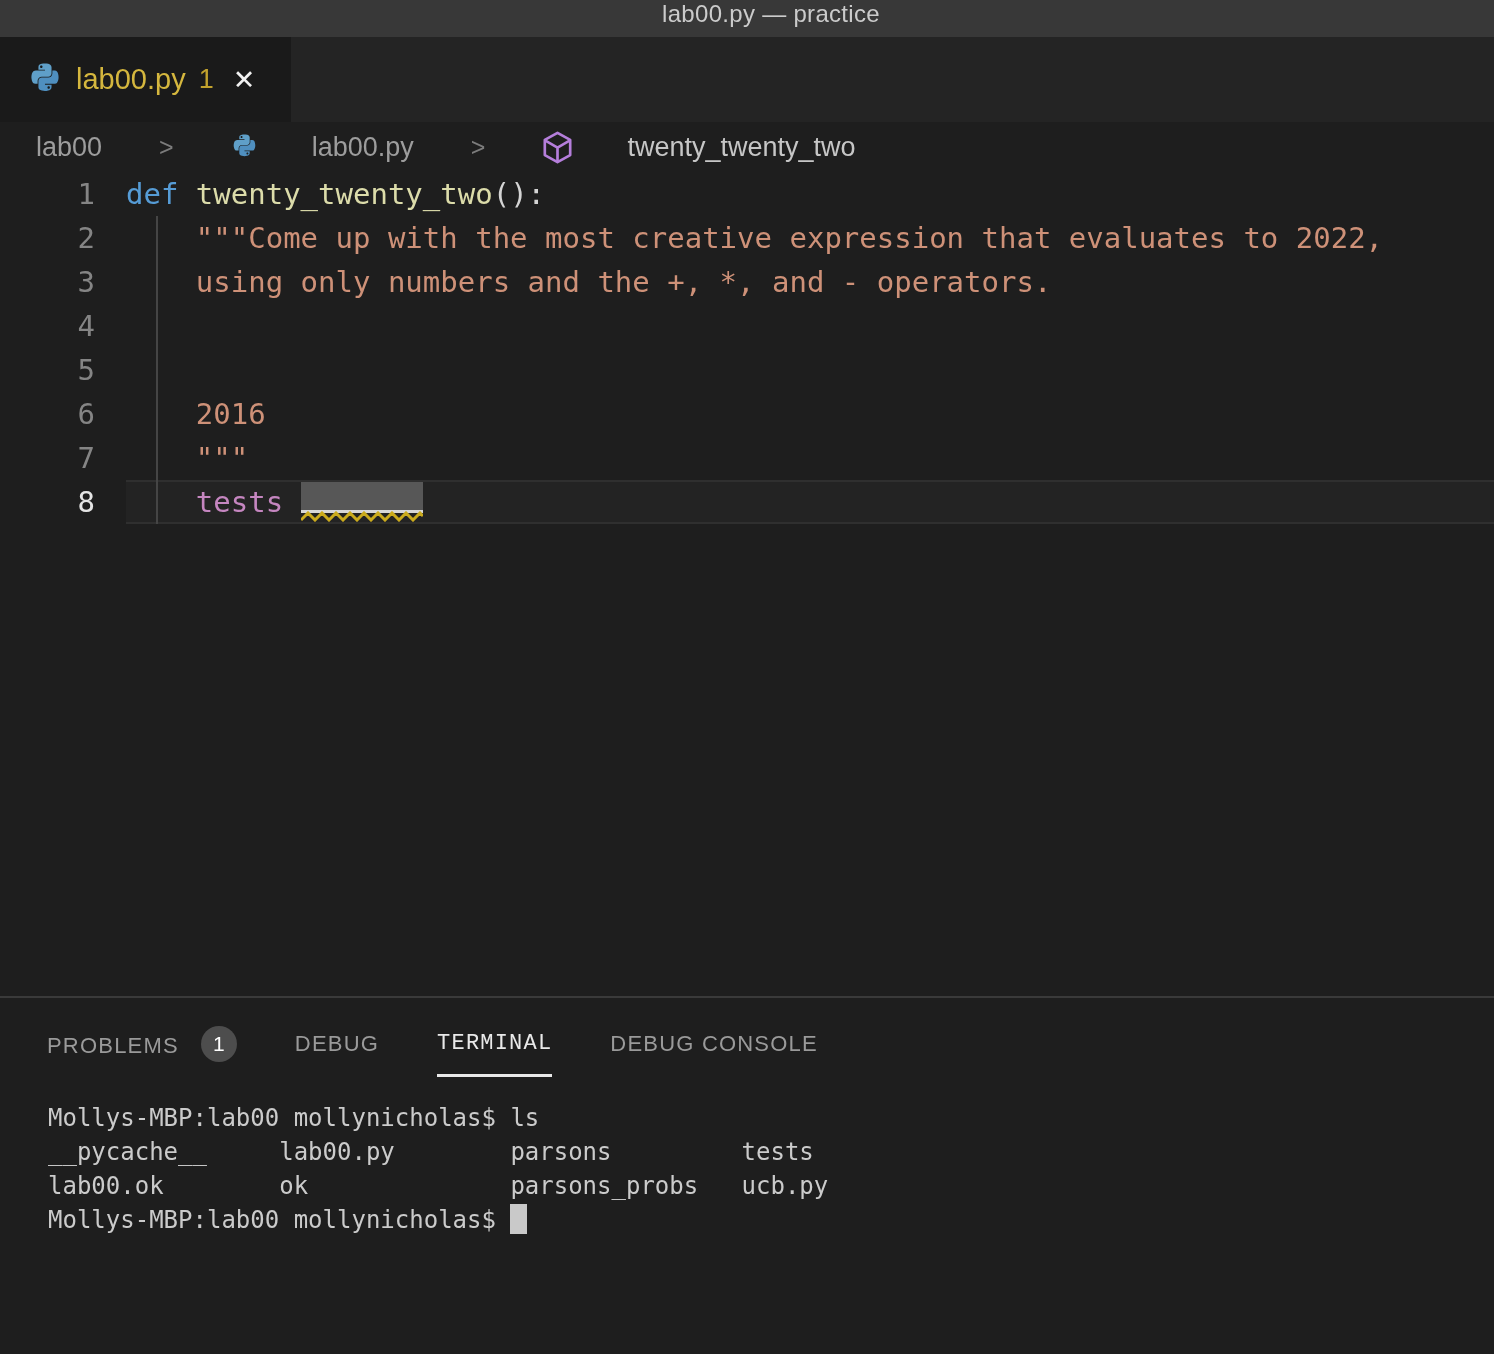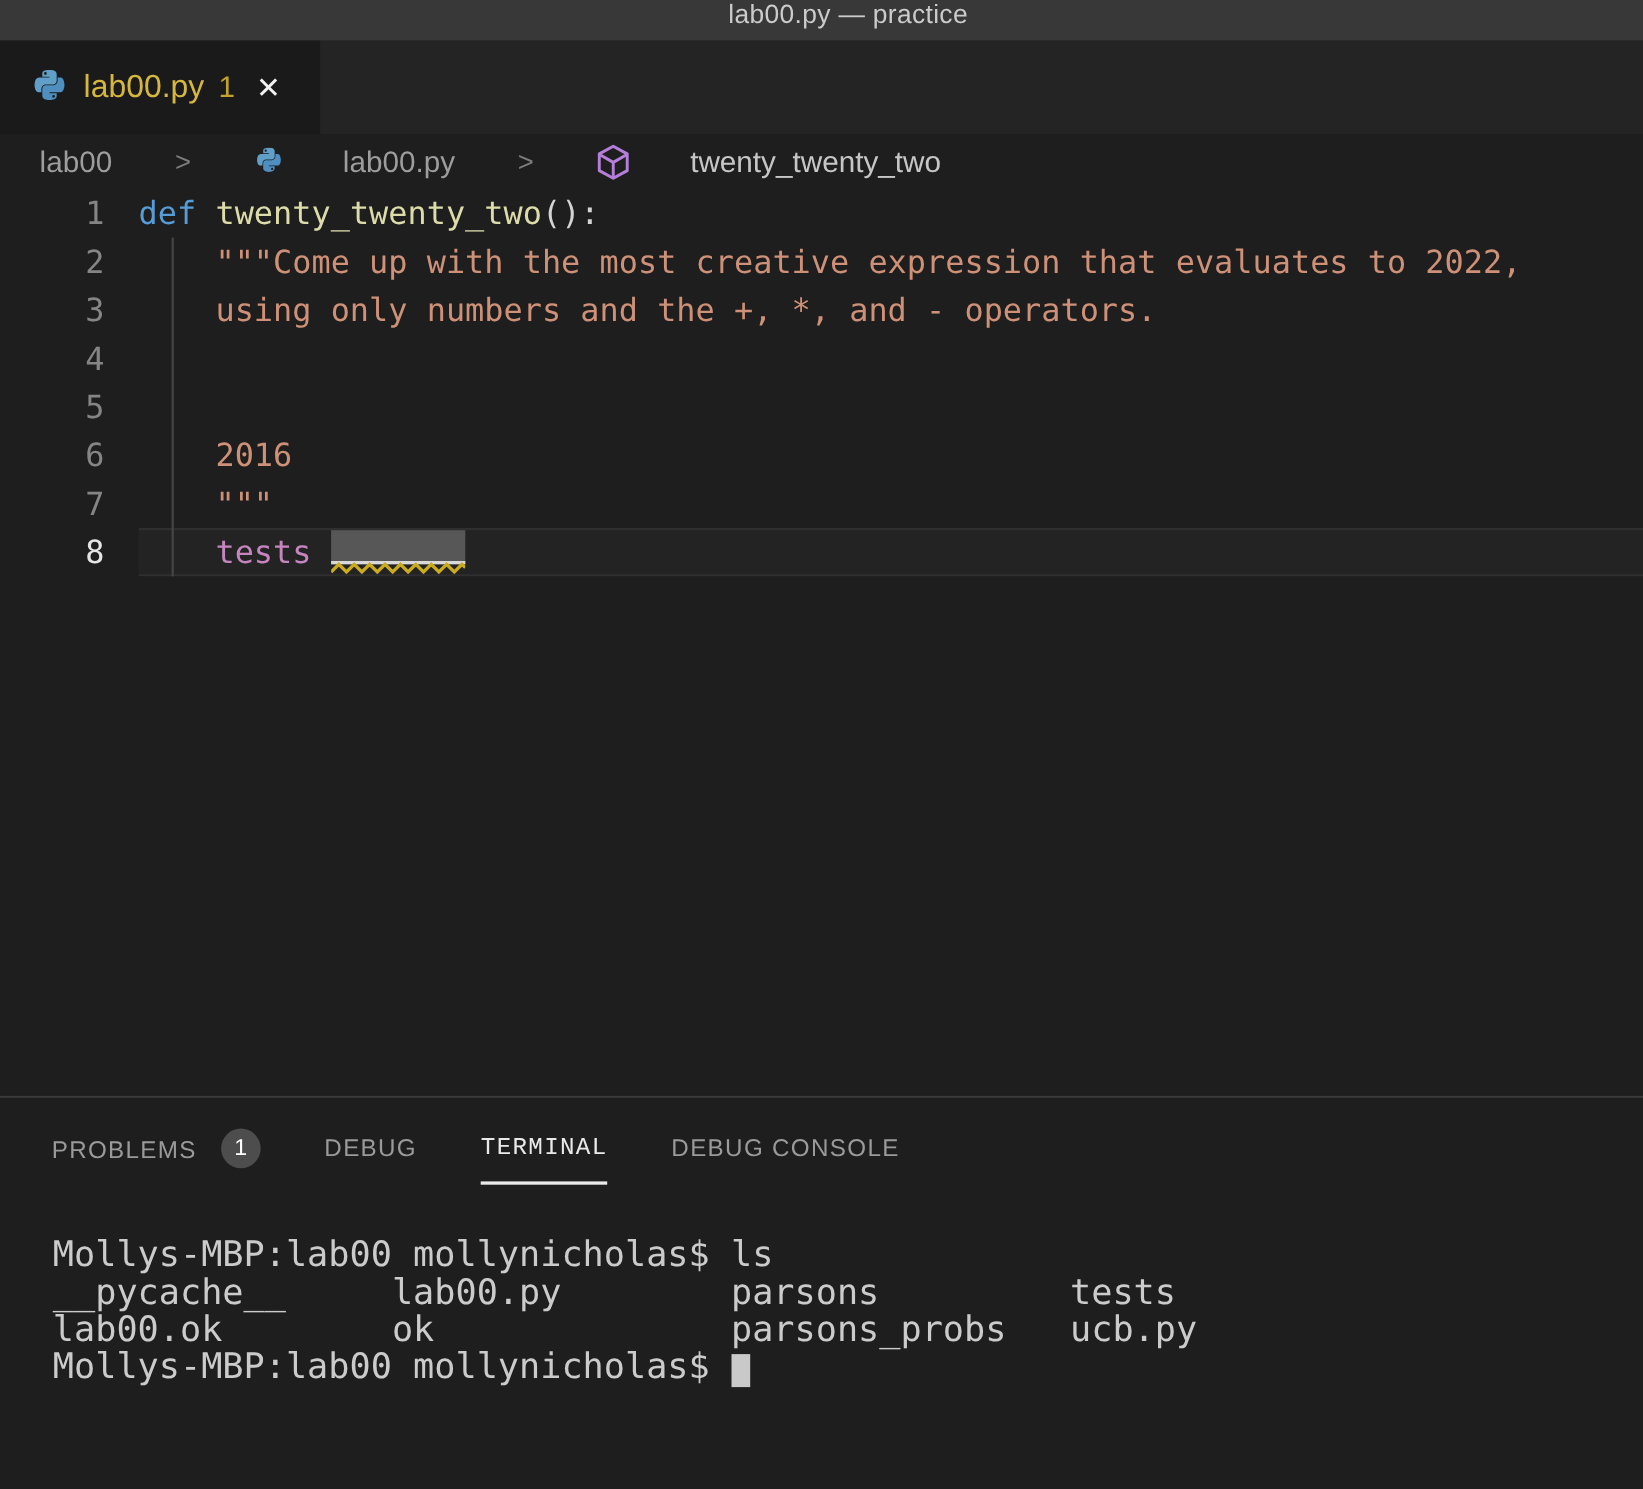--- a/index.html
+++ b/index.html
@@ -69,22 +69,22 @@
     border-bottom:3px solid transparent;
   }
   .panel-tab.active { color:#e9e9e9; border-bottom-color:#e9e9e9;font-family:Liberation Mono, monospace; }
   .panel-tab .pbadge {
     width:36px; height:36px; border-radius:50%; background:#4d4d4d; color:#ffffff;
     font-size:21px; letter-spacing:0; display:flex; align-items:center; justify-content:center;
     margin-left:22px; margin-top:-4px;
   }
 
   .terminal {
-    margin:42px 0 0 48px; font-family:"DejaVu Sans Mono", monospace;
-    font-size:32px; line-height:34px; color:#cbcbcb; white-space:pre;
+    margin:20px 0 0 48px; font-family:"DejaVu Sans Mono", monospace;
+    font-size:24px; line-height:34px; color:#cbcbcb; white-space:pre;
     font-variant-ligatures:none;
   }
   .term-cursor { display:inline-block; width:17px; height:30px; background:#c9c9c9; vertical-align:text-bottom; }
 </style>
 </head>
 <body>
 
 <div class="window">
 
   <div class="titlebar">

